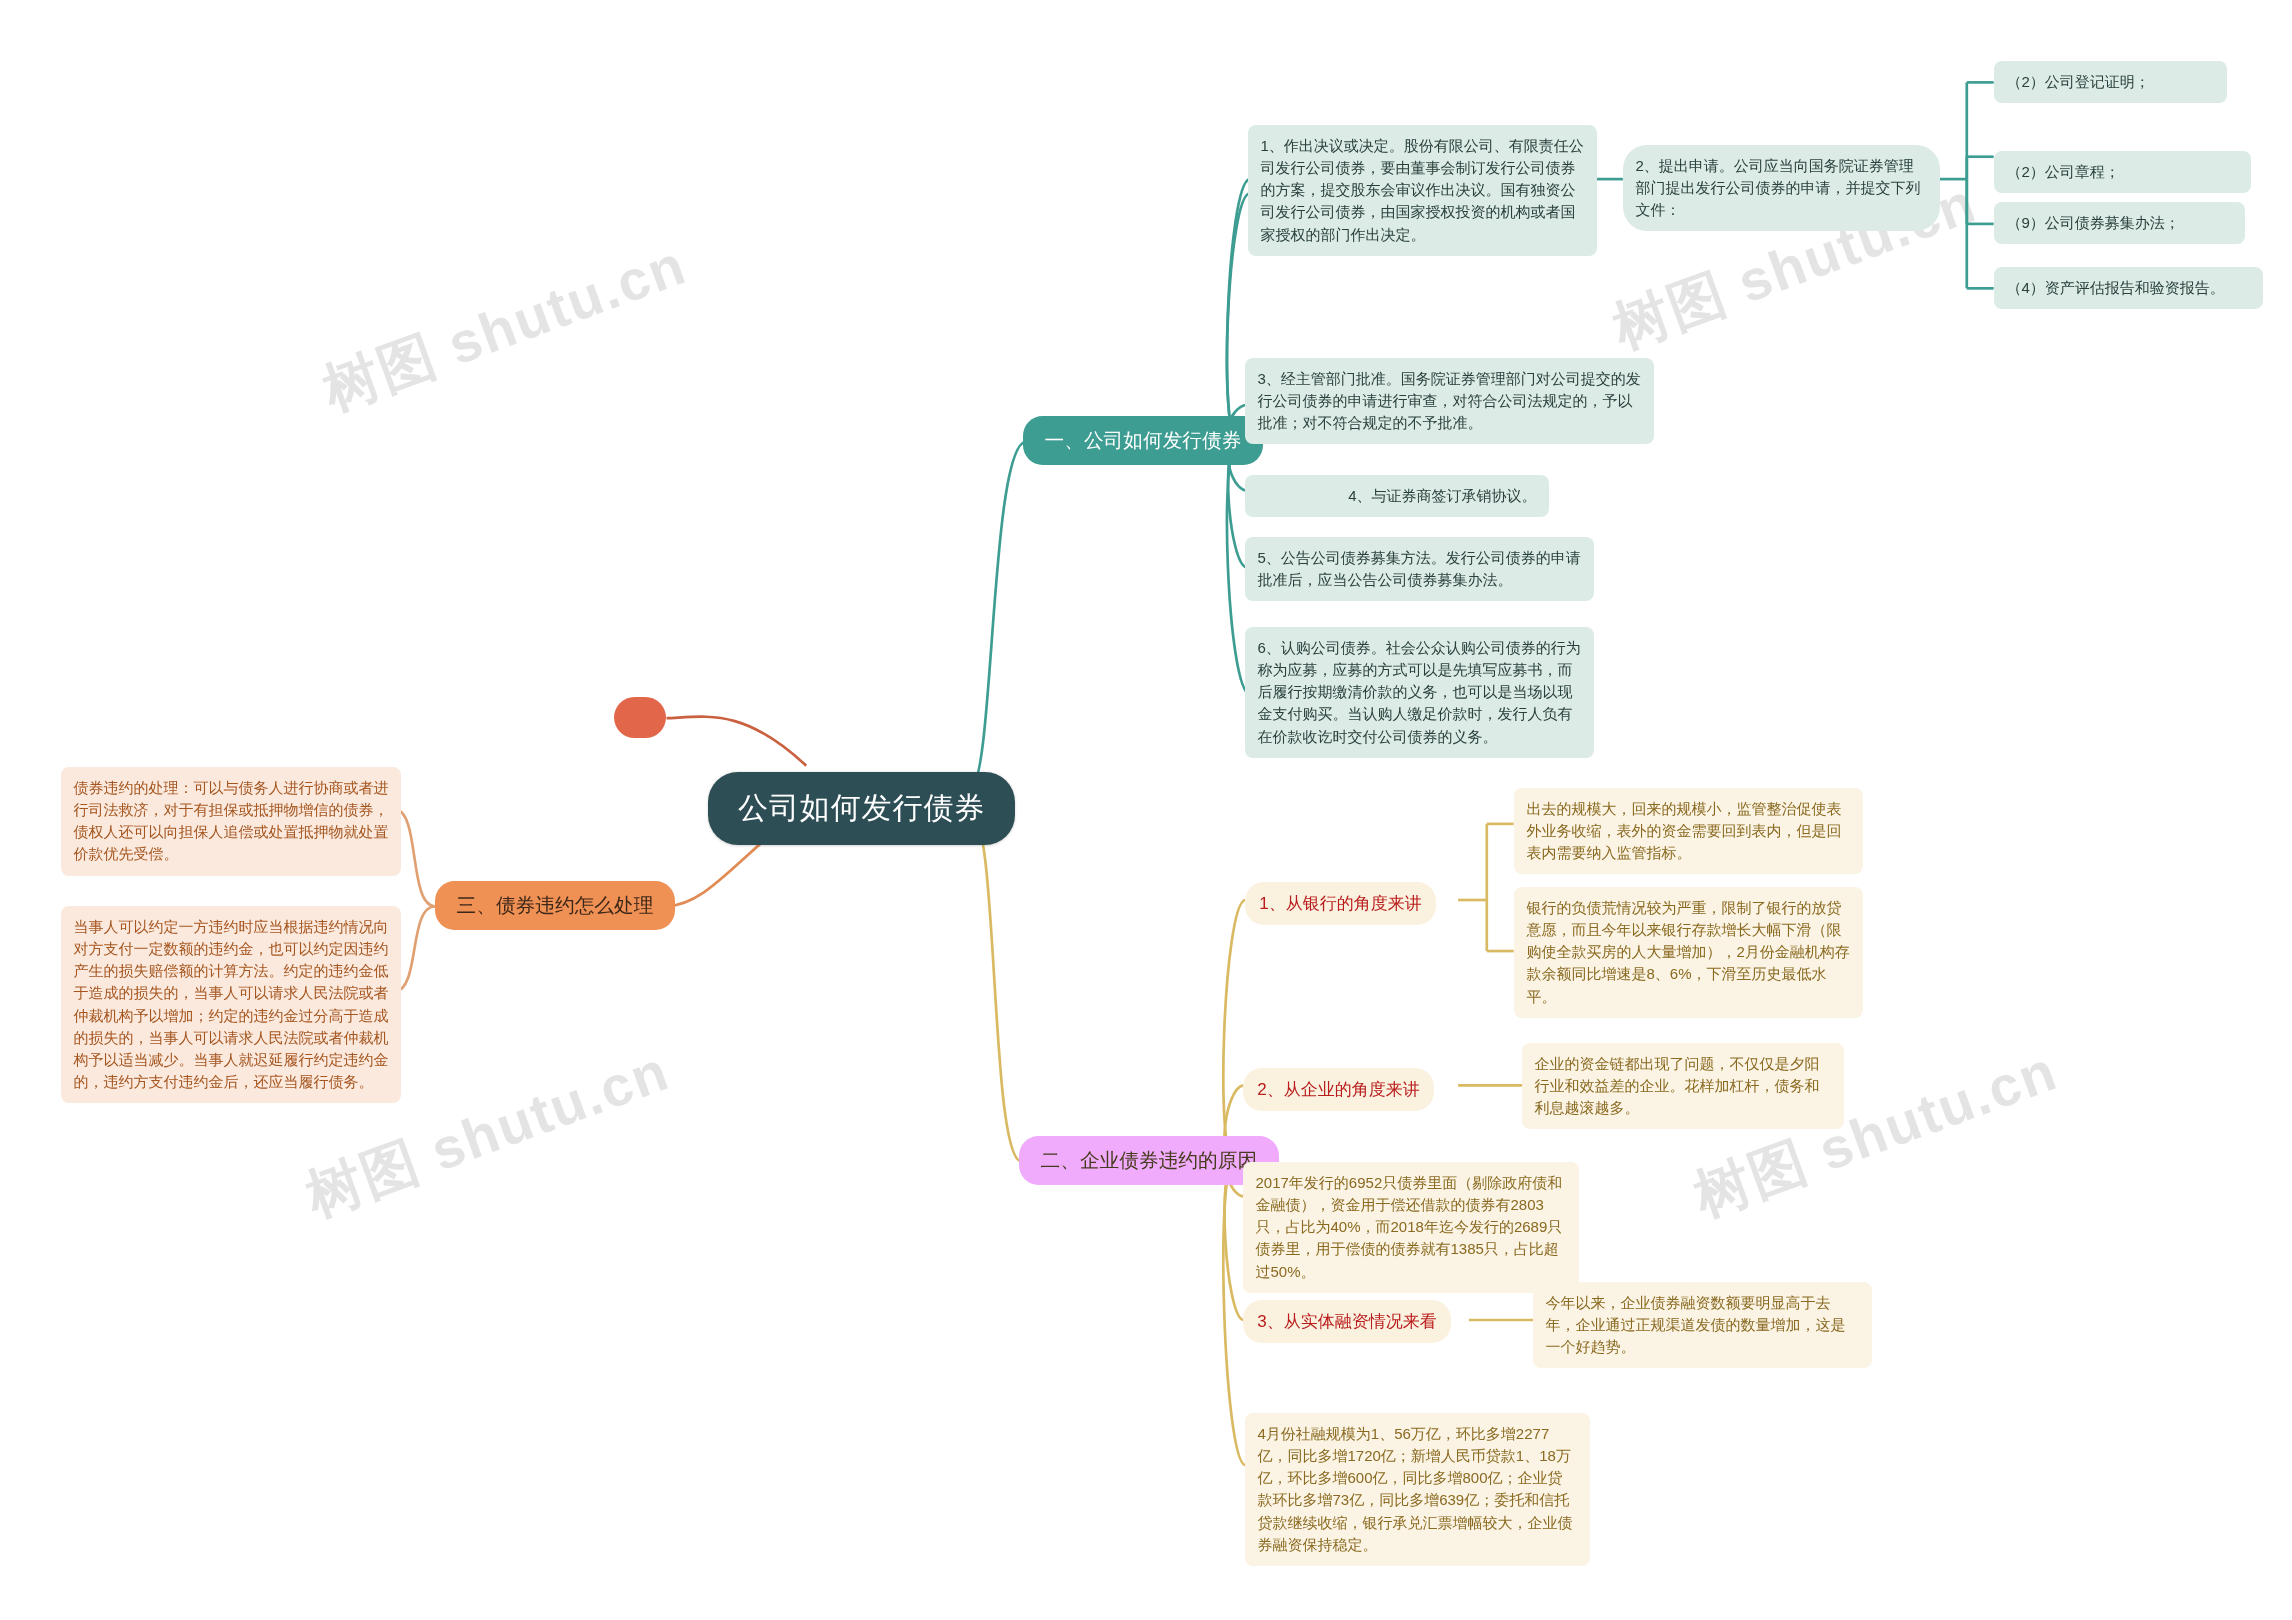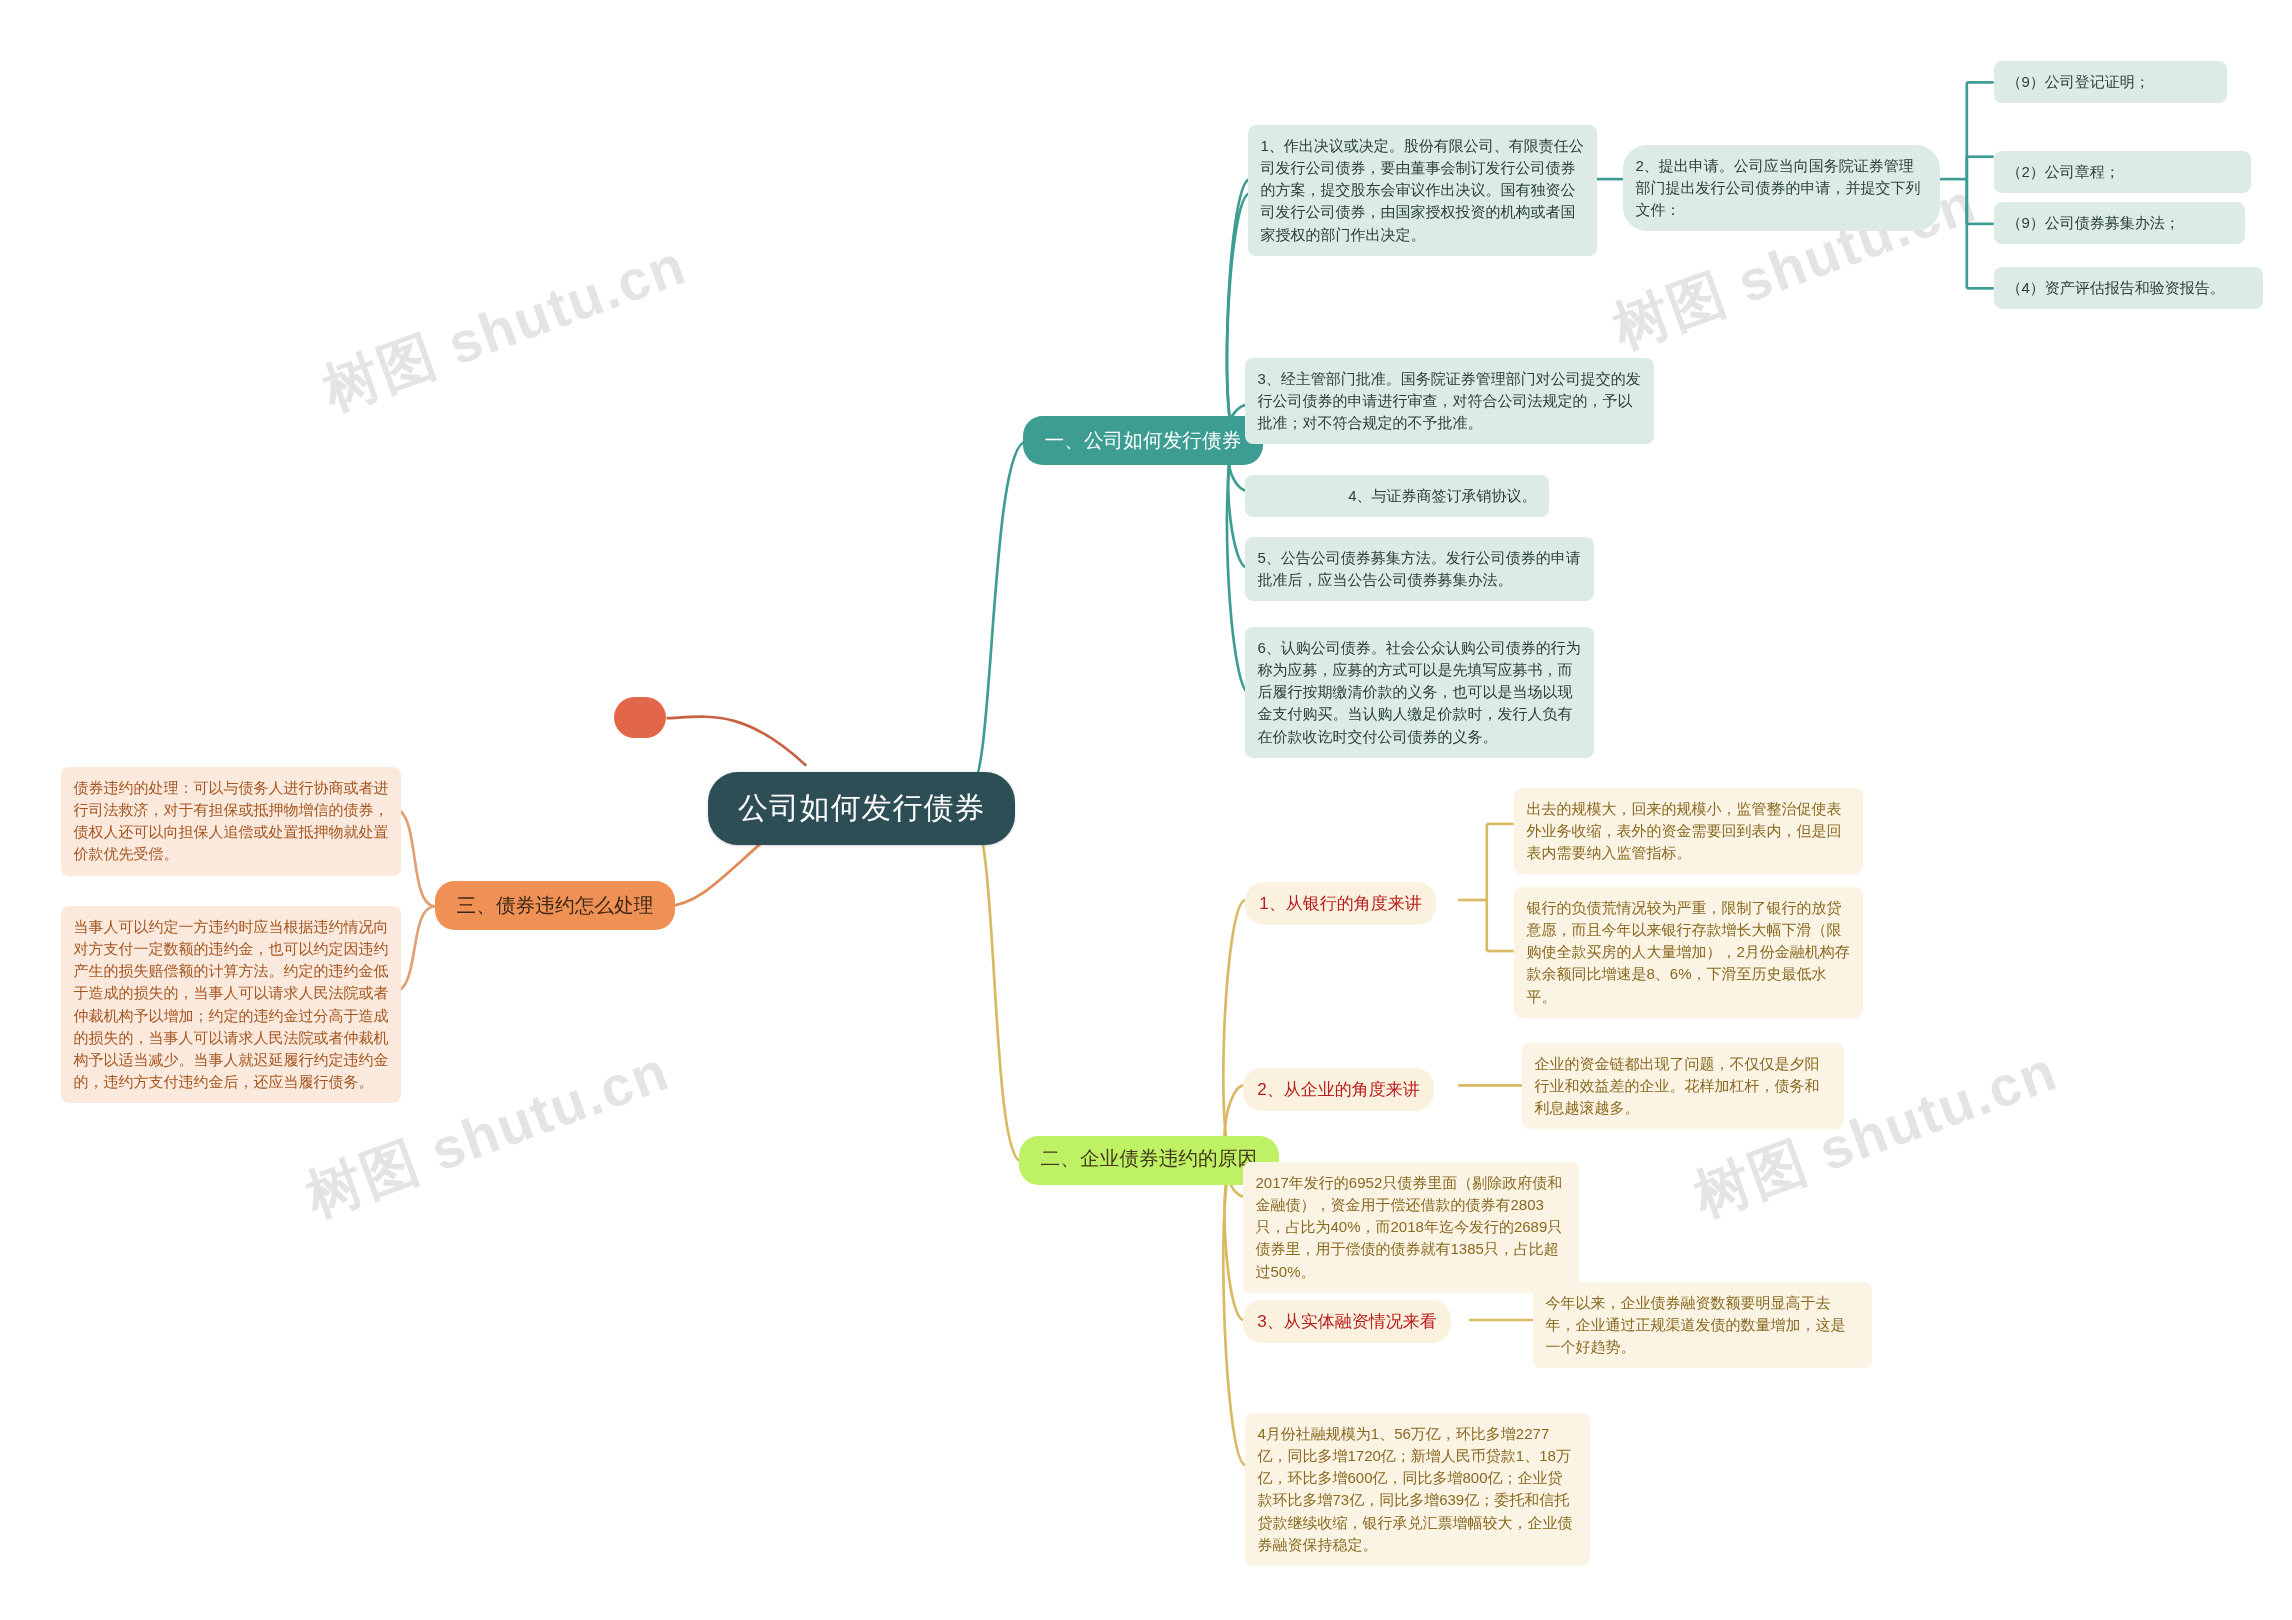--- a/index.html
+++ b/index.html
@@ -61,27 +61,26 @@
   }
   .b1-head {
     background: #3d9d92;
     color: #ffffff;
     font-size: 19.7px;
     border-radius: 19.7px;
     padding: 9.9px 21.5px;
     white-space: nowrap;
   }
   .b2-head {
-    background: #bef264;
+    background: #f0abfc;
     color: #463a1c;
     font-size: 19.7px;
     border-radius: 19.7px;
     padding: 9.9px 21.5px;
     white-space: nowrap;
-    font-family: Liberation Mono, monospace;
   }
   .b3-head {
     background: #ef9055;
     color: #3d2718;
     font-size: 19.7px;
     border-radius: 19.7px;
     padding: 9.9px 21.5px;
     white-space: nowrap;
   }
   .dot-node {
@@ -184,21 +183,21 @@
   <div class="node dot-node" style="left:614px; top:697px;"></div>
 
   <div class="node b1-head" style="left:1023px; top:416px;">一、公司如何发行债券</div>
   <div class="node b2-head" style="left:1019px; top:1136px;">二、企业债券违约的原因</div>
   <div class="node b3-head" style="left:435px; top:881px;">三、债券违约怎么处理</div>
 
   <div class="node leaf-teal" style="left:1248px; top:125px; width:349px;">1、作出决议或决定。股份有限公司、有限责任公司发行公司债券，要由董事会制订发行公司债券的方案，提交股东会审议作出决议。国有独资公司发行公司债券，由国家授权投资的机构或者国家授权的部门作出决定。</div>
 
   <div class="node leaf-teal" style="left:1623px; top:145px; width:317px;border-radius:24px;">2、提出申请。公司应当向国务院证券管理部门提出发行公司债券的申请，并提交下列文件：</div>
 
-  <div class="node leaf-teal" style="left:1994px; top:61px; width:233px;">（9）公司登记证明；</div>
+  <div class="node leaf-teal" style="left:1994px; top:61px; width:233px;">（2）公司登记证明；</div>
   <div class="node leaf-teal" style="left:1994px; top:135px; width:257px;margin-top:16px;">（2）公司章程；</div>
   <div class="node leaf-teal" style="left:1994px; top:202px; width:251px;">（9）公司债券募集办法；</div>
   <div class="node leaf-teal" style="left:1994px; top:267px; width:269px;">（4）资产评估报告和验资报告。</div>
 
   <div class="node leaf-teal" style="left:1245px; top:358px; width:409px;">3、经主管部门批准。国务院证券管理部门对公司提交的发行公司债券的申请进行审查，对符合公司法规定的，予以批准；对不符合规定的不予批准。</div>
   <div class="node leaf-teal" style="left:1245px; top:475px; width:304px;text-align:right;">4、与证券商签订承销协议。</div>
   <div class="node leaf-teal" style="left:1245px; top:537px; width:349px;">5、公告公司债券募集方法。发行公司债券的申请批准后，应当公告公司债券募集办法。</div>
   <div class="node leaf-teal" style="left:1245px; top:627px; width:349px;">6、认购公司债券。社会公众认购公司债券的行为称为应募，应募的方式可以是先填写应募书，而后履行按期缴清价款的义务，也可以是当场以现金支付购买。当认购人缴足价款时，发行人负有在价款收讫时交付公司债券的义务。</div>
 
   <div class="node leaf-gold-s" style="left:1245px; top:882px;">1、从银行的角度来讲</div>

